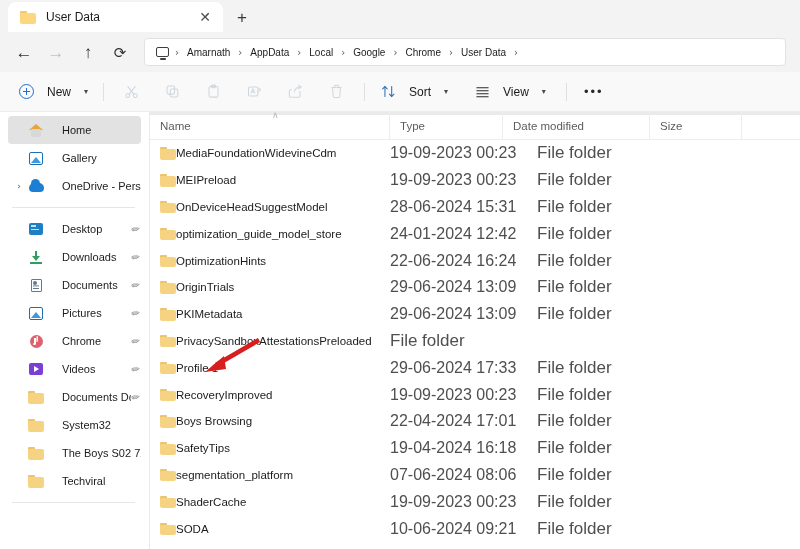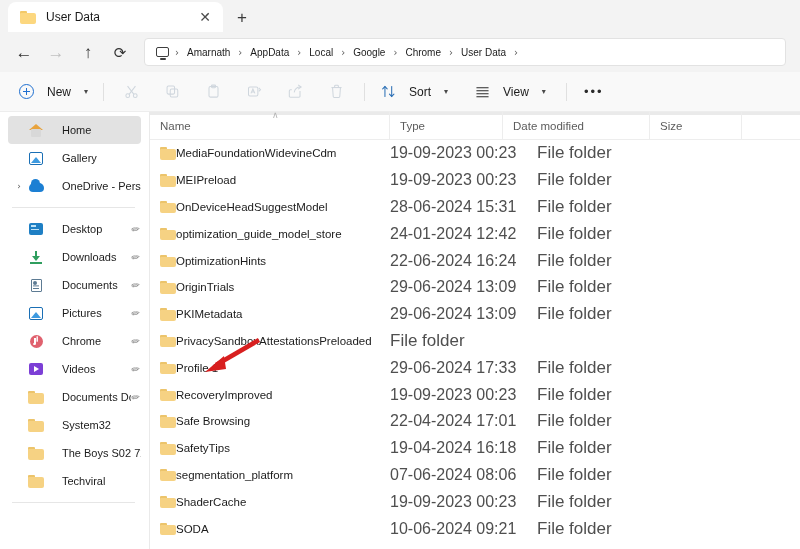--- a/index.html
+++ b/index.html
@@ -674,21 +674,21 @@
             <span class="cell-type">File folder</span>
             <span class="cell-size"></span>
           </div>
           <div class="row">
             <span class="row-ico">
               <span class="ic ic-folder" style="position:relative;display:block;width:16px;height:13px;">
                 <span class="ft"></span>
                 <span class="fb"></span>
               </span>
             </span>
-            <span class="cell-name">Safe Browsing</span>
+            <span class="cell-name">Boys Browsing</span>
             <span class="cell-date">22-04-2024 17:01</span>
             <span class="cell-type">File folder</span>
             <span class="cell-size"></span>
           </div>
           <div class="row">
             <span class="row-ico">
               <span class="ic ic-folder" style="position:relative;display:block;width:16px;height:13px;">
                 <span class="ft"></span>
                 <span class="fb"></span>
               </span>

